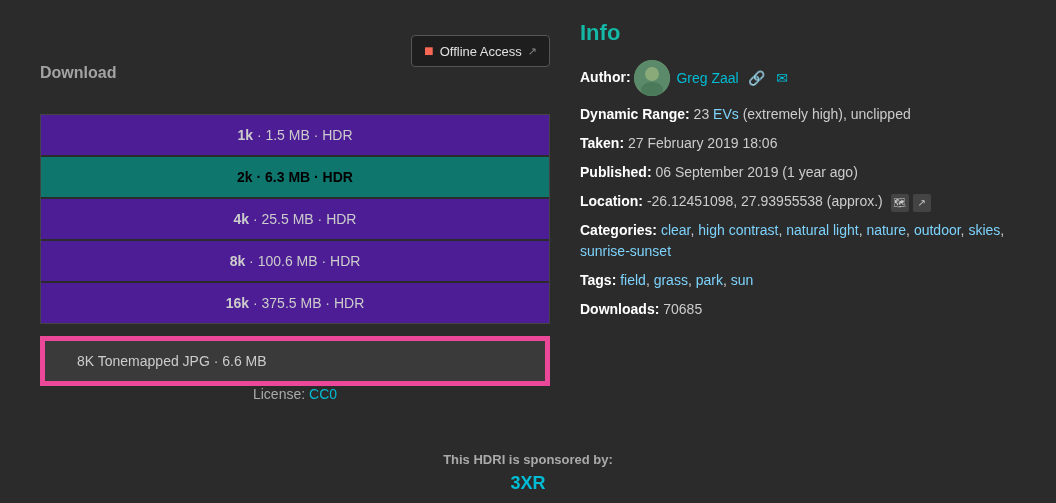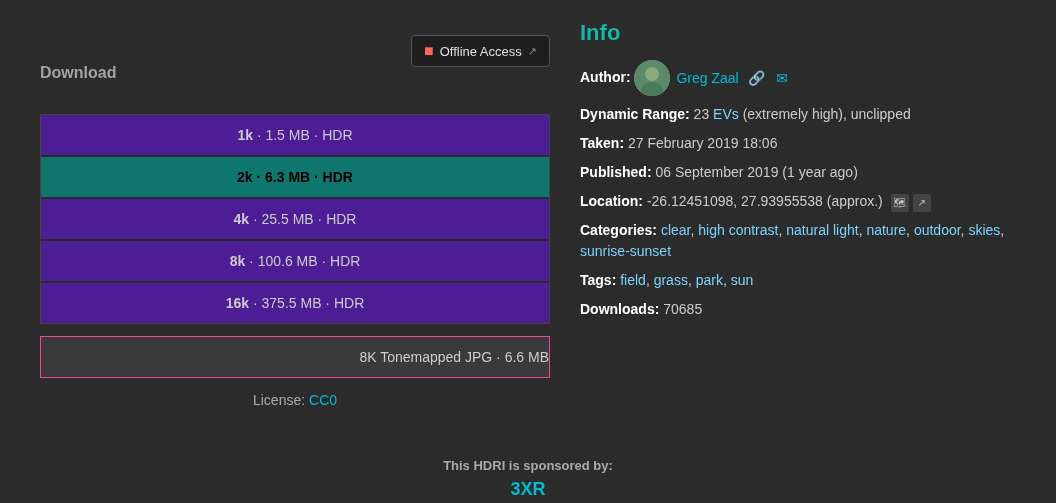--- a/index.html
+++ b/index.html
@@ -49,29 +49,28 @@
       color: #000000;
       font-weight: bold;
     }
     .download-option .res {
       font-weight: bold;
     }
     .tonemapped-option {
       margin-top: 12px;
       background-color: #3a3a3a;
       color: #cccccc;
-      padding: 12px 0;
-      text-align: right;
-      cursor: pointer;
-      border: 1px solid #ec4899;
+      padding: 12px 32px;
+      text-align: left;
+      cursor: pointer;
+      border: 5px solid #ec4899;
       width: 100%;
       font-size: 14px;
     }
     .license-text {
-      margin-top: 14px;
       text-align: center;
       color: #aaaaaa;
       font-size: 14px;
     }
     .license-link {
       color: #00bcd4;
       text-decoration: none;
       cursor: pointer;
     }
     

